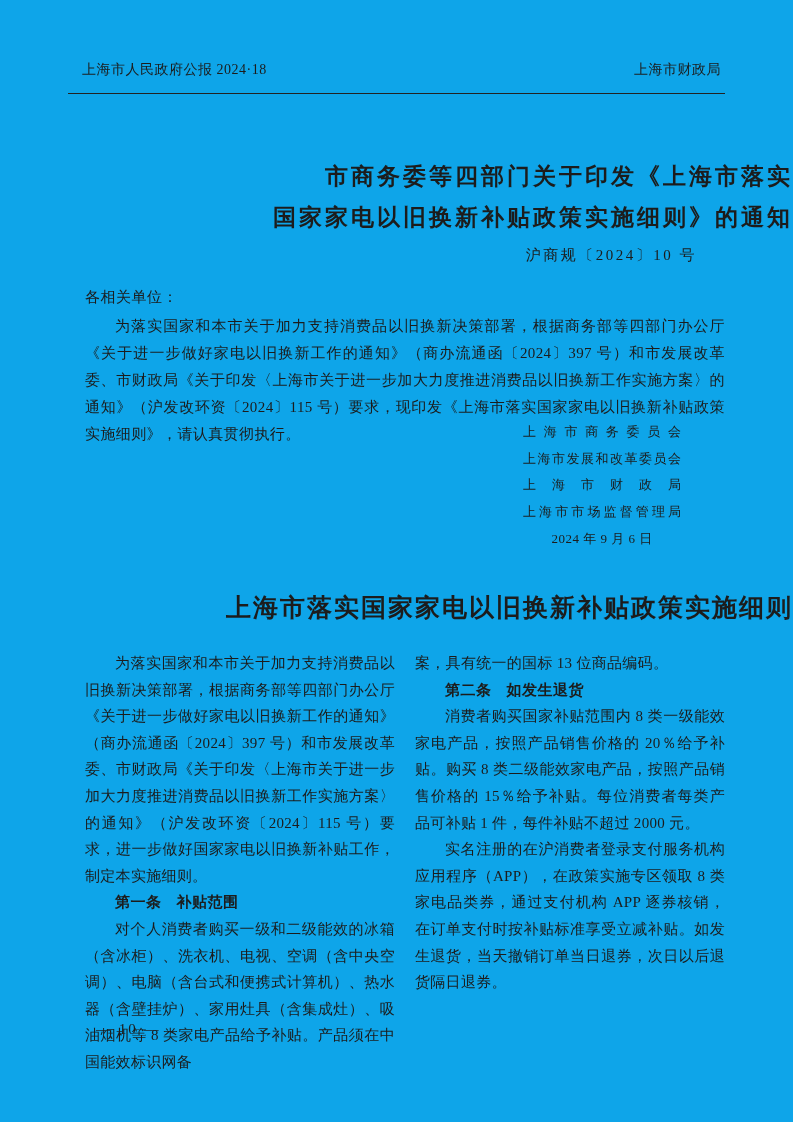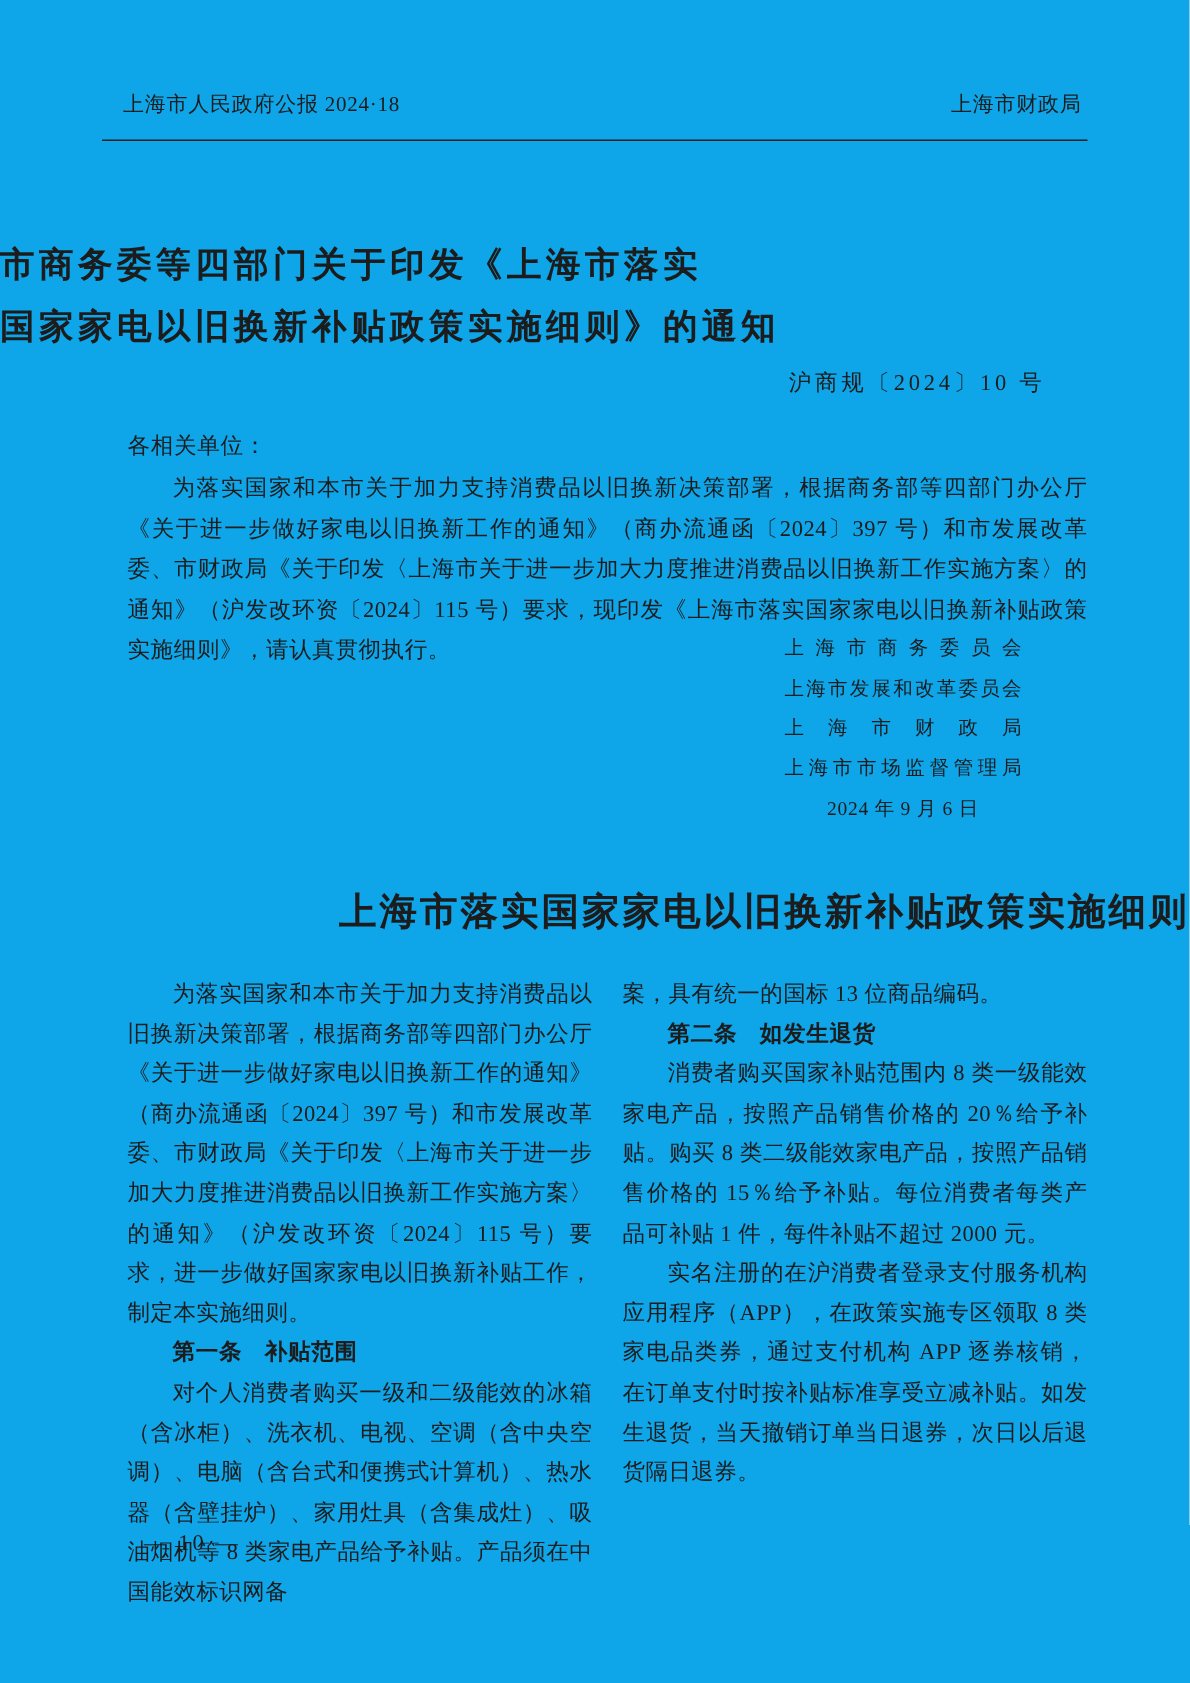--- a/index.html
+++ b/index.html
@@ -28,21 +28,21 @@
     top: 93px; left: 68px; width: 657px;
     border-top: 1.6px solid #222;
     height: 0;
   }
 
   
   .notice-title {
     position: absolute;
     top: 156px; left: 0; width: 100%;
     margin: 0;
-    text-align: left;
+    text-align: right;
     font-size: 23px;
     font-weight: bold;
     line-height: 41px;
     letter-spacing: 3px;
   }
   .t-line { display: block; }
 
   .doc-number {
     position: absolute;
     top: 246px; right: 96px;

